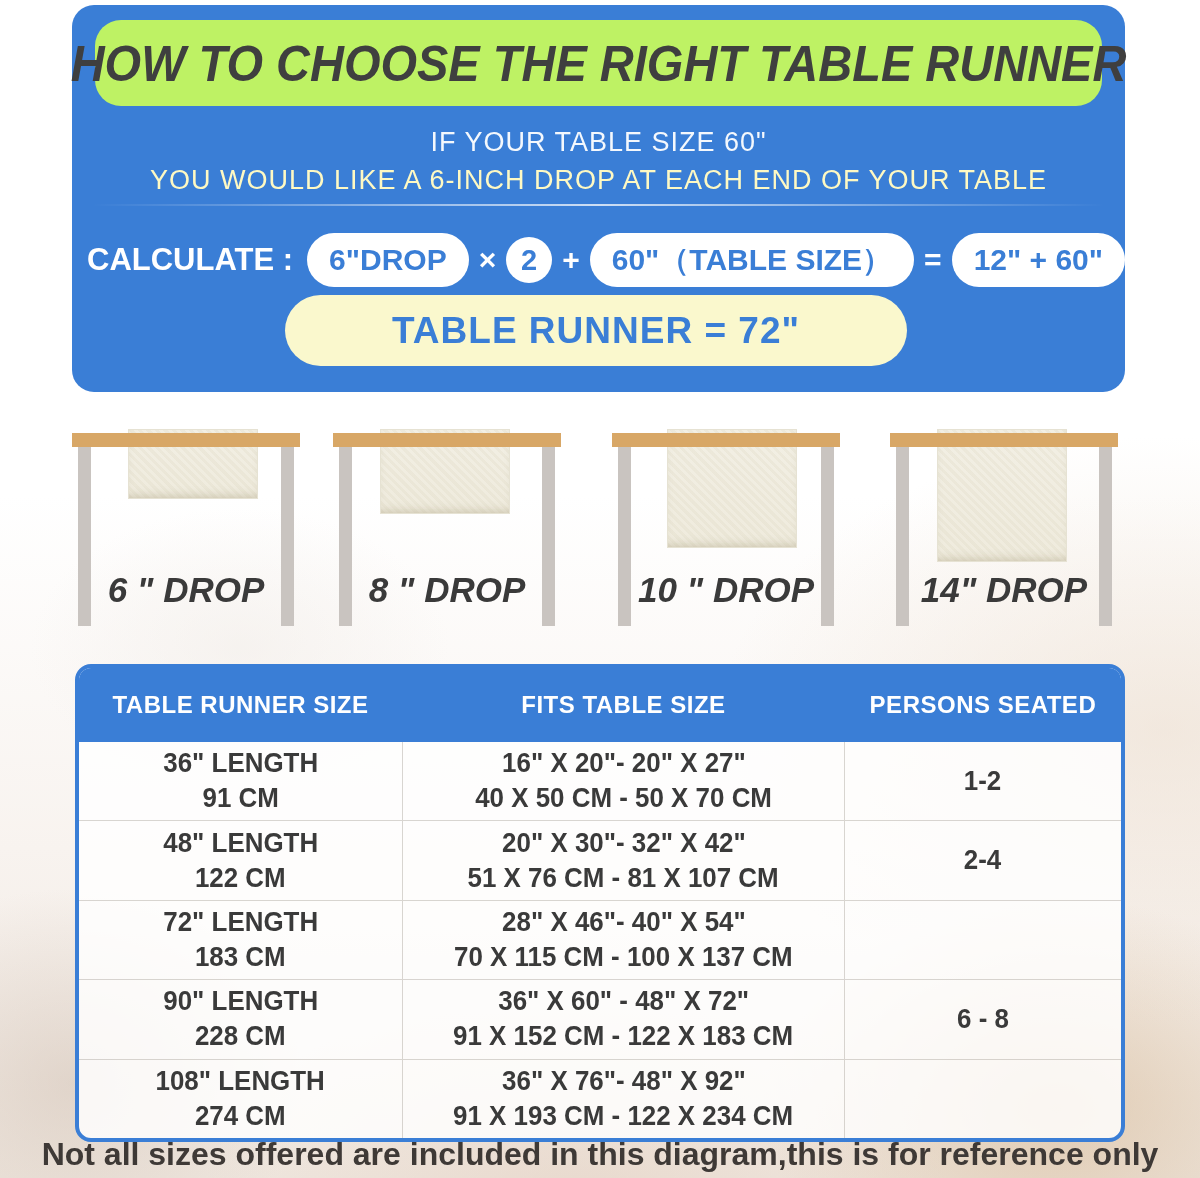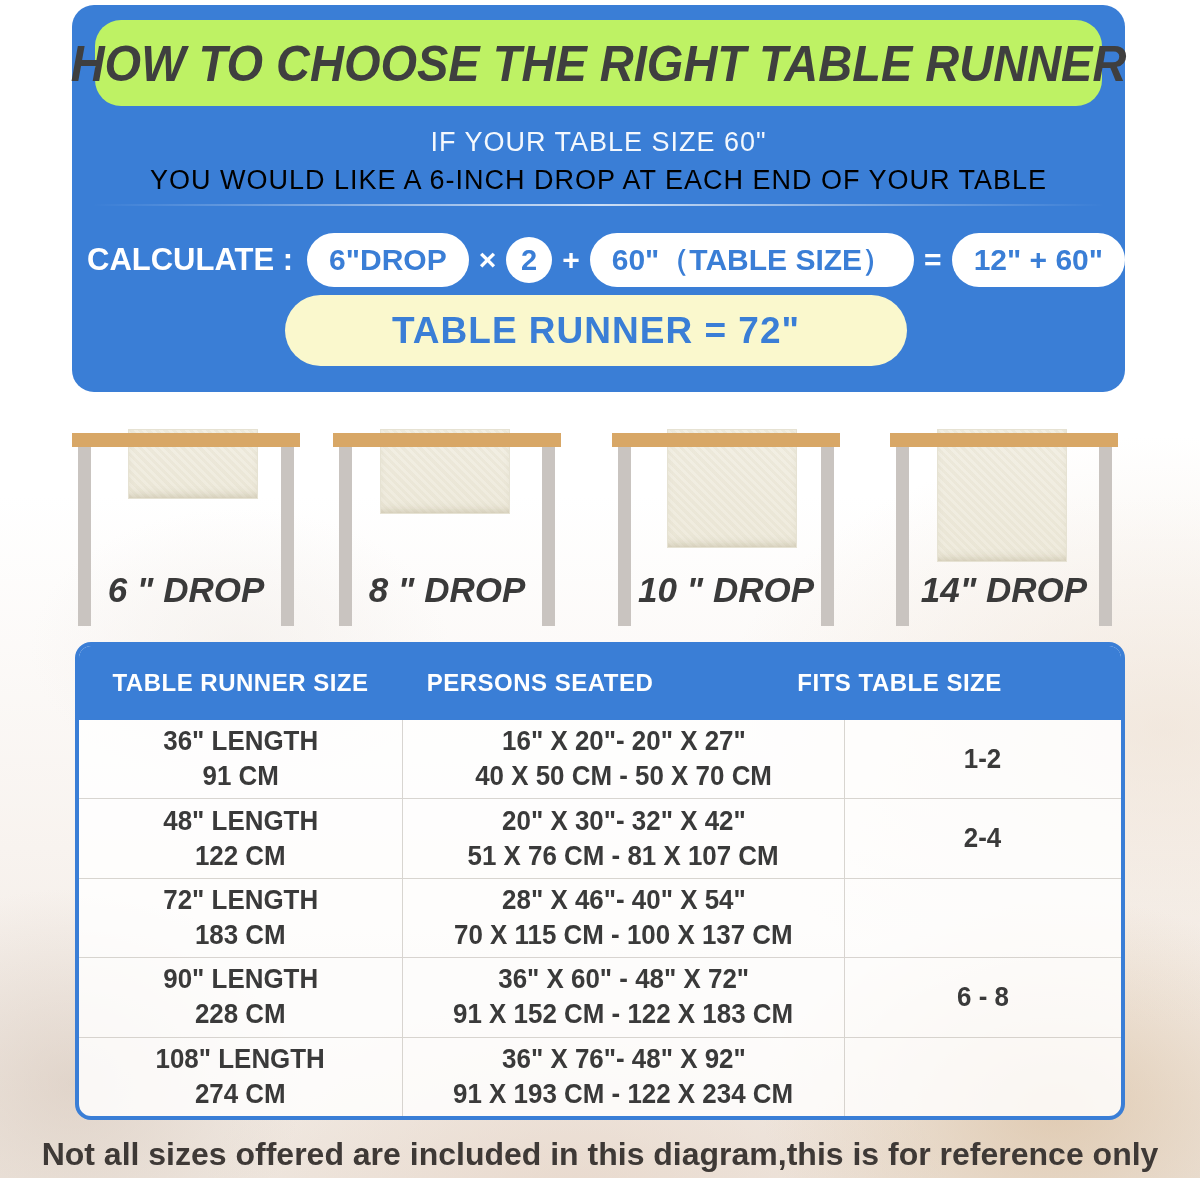--- a/index.html
+++ b/index.html
@@ -17,21 +17,21 @@
   
   .banner{position:absolute;left:72px;top:5px;width:1053px;height:387px;
     background:#3a7ed6;border-radius:22px;}
   .title-card{position:absolute;left:23px;top:15px;width:1007px;height:86px;
     background:#bef264;border-radius:26px;display:flex;align-items:center;justify-content:center;}
   .title-card span{font-size:47px;font-weight:800;font-style:italic;color:#3f3f3f;
     letter-spacing:0px;white-space:nowrap;transform:scaleY(1.08);}
   .sub1{position:absolute;left:0;top:122px;width:100%;text-align:center;
     color:#f4f8fd;font-size:27px;font-weight:500;letter-spacing:1px;}
   .sub2{position:absolute;left:0;top:160px;width:100%;text-align:center;
-    color:#000000;font-size:27px;font-weight:500;letter-spacing:1px;}
+    color:#fef9c3;font-size:27px;font-weight:500;letter-spacing:1px;}
   .seam{position:absolute;left:20px;right:20px;top:199px;height:2px;
     background:linear-gradient(90deg, rgba(255,255,255,0) 0%, rgba(255,255,255,0.75) 50%, rgba(255,255,255,0) 100%);}
   .formula{position:absolute;left:0;top:226px;width:100%;height:58px;
     display:flex;align-items:center;justify-content:center;gap:10px;}
   .formula .flabel{color:#ffffff;font-size:31px;font-weight:800;margin-right:4px;margin-left:15px;}
   .pill{background:#ffffff;border-radius:29px;height:54px;display:flex;align-items:center;
     justify-content:center;padding:0 22px;color:#3a7ed6;font-size:30px;font-weight:800;white-space:nowrap;}
   .op{color:#ffffff;font-size:30px;font-weight:800;}
   .circle{background:#ffffff;border-radius:50%;width:46px;height:46px;display:flex;
     align-items:center;justify-content:center;color:#3a7ed6;font-size:29px;font-weight:800;}
@@ -51,21 +51,21 @@
       linear-gradient(#f2efe4,#efebdd);
     box-shadow:inset 0 -7px 9px -5px rgba(168,158,126,0.45);}
   .fig .dlabel{position:absolute;left:0;top:150px;width:100%;text-align:center;
     font-size:35px;font-weight:800;font-style:italic;color:#3a3a3a;white-space:nowrap;}
   .fig1{left:72px;}  .fig1 .runner{left:56px;height:68px;}
   .fig2{left:333px;} .fig2 .runner{left:47px;height:83px;}
   .fig3{left:612px;} .fig3 .runner{left:55px;height:117px;}
   .fig4{left:890px;} .fig4 .runner{left:47px;height:131px;}
 
   
-  .chart-card{position:absolute;left:75px;top:642px;width:1050px;height:478px;
+  .chart-card{position:absolute;left:75px;top:664px;width:1050px;height:478px;
     border:4px solid #3a7ed6;border-radius:16px;overflow:hidden;
     background:rgba(255,255,255,0.82);box-sizing:border-box;display:flex;flex-direction:column;}
   .chart-head{height:74px;flex:0 0 74px;background:#3a7ed6;display:flex;align-items:center;}
   .chart-head .hc{color:#ffffff;font-size:24px;font-weight:800;letter-spacing:0.5px;text-align:center;}
   .c1{width:31%;} .c2{width:42.5%;} .c3{width:26.5%;}
   .chart-body{flex:1;display:flex;flex-direction:column;}
   .crow{flex:1;display:flex;align-items:center;}
   .crow + .crow{border-top:1px solid rgba(170,163,156,0.45);}
   .cell{display:flex;flex-direction:column;justify-content:center;align-items:center;
     height:100%;box-sizing:border-box;text-align:center;color:#3a3a3a;font-weight:700;
@@ -129,22 +129,22 @@
     <div class="runner"></div>
     <div class="ttop"></div>
     <div class="leg l"></div>
     <div class="leg r"></div>
     <div class="dlabel">14" DROP</div>
   </div>
 
   <div class="chart-card">
     <div class="chart-head">
       <div class="hc c1">TABLE RUNNER SIZE</div>
+      <div class="hc c2">FITS TABLE SIZE</div>
       <div class="hc c3">PERSONS SEATED</div>
-      <div class="hc c2">FITS TABLE SIZE</div>
     </div>
     <div class="chart-body">
 
       <div class="crow">
         <div class="cell c1">
           <div>36" LENGTH</div>
           <div>91 CM</div>
         </div>
         <div class="cell c2">
           <div>16" X 20"- 20" X 27"</div>

